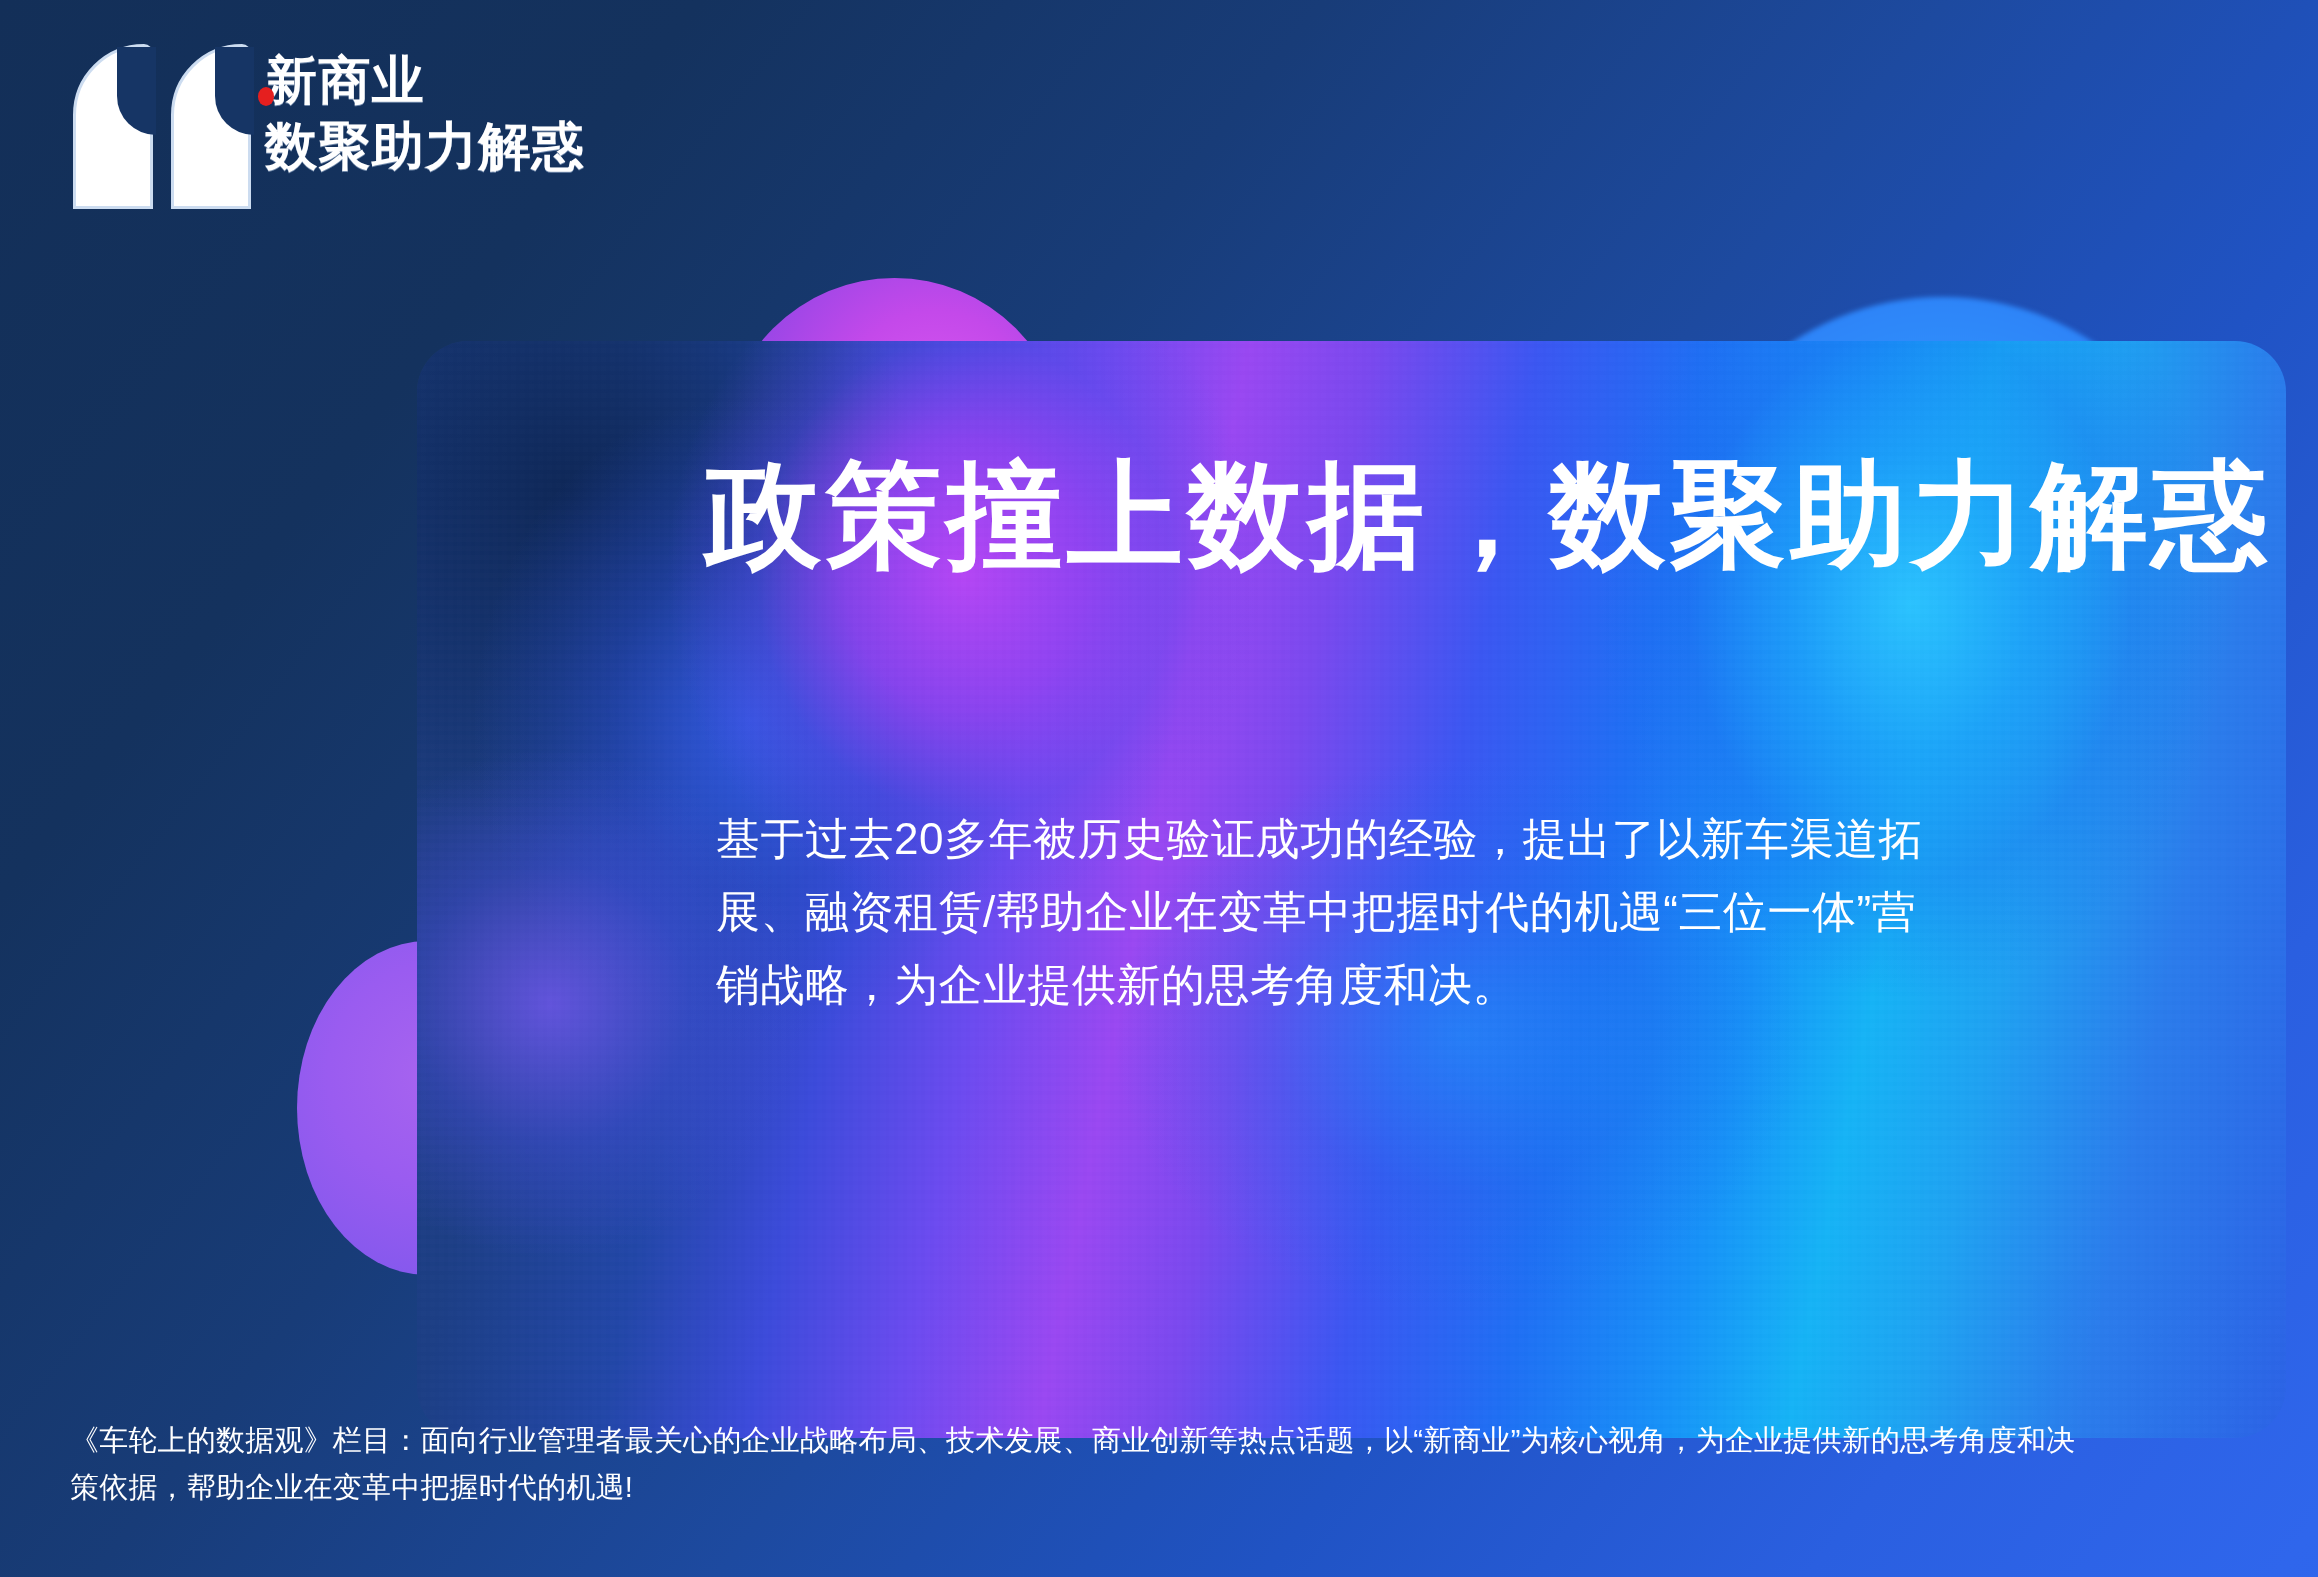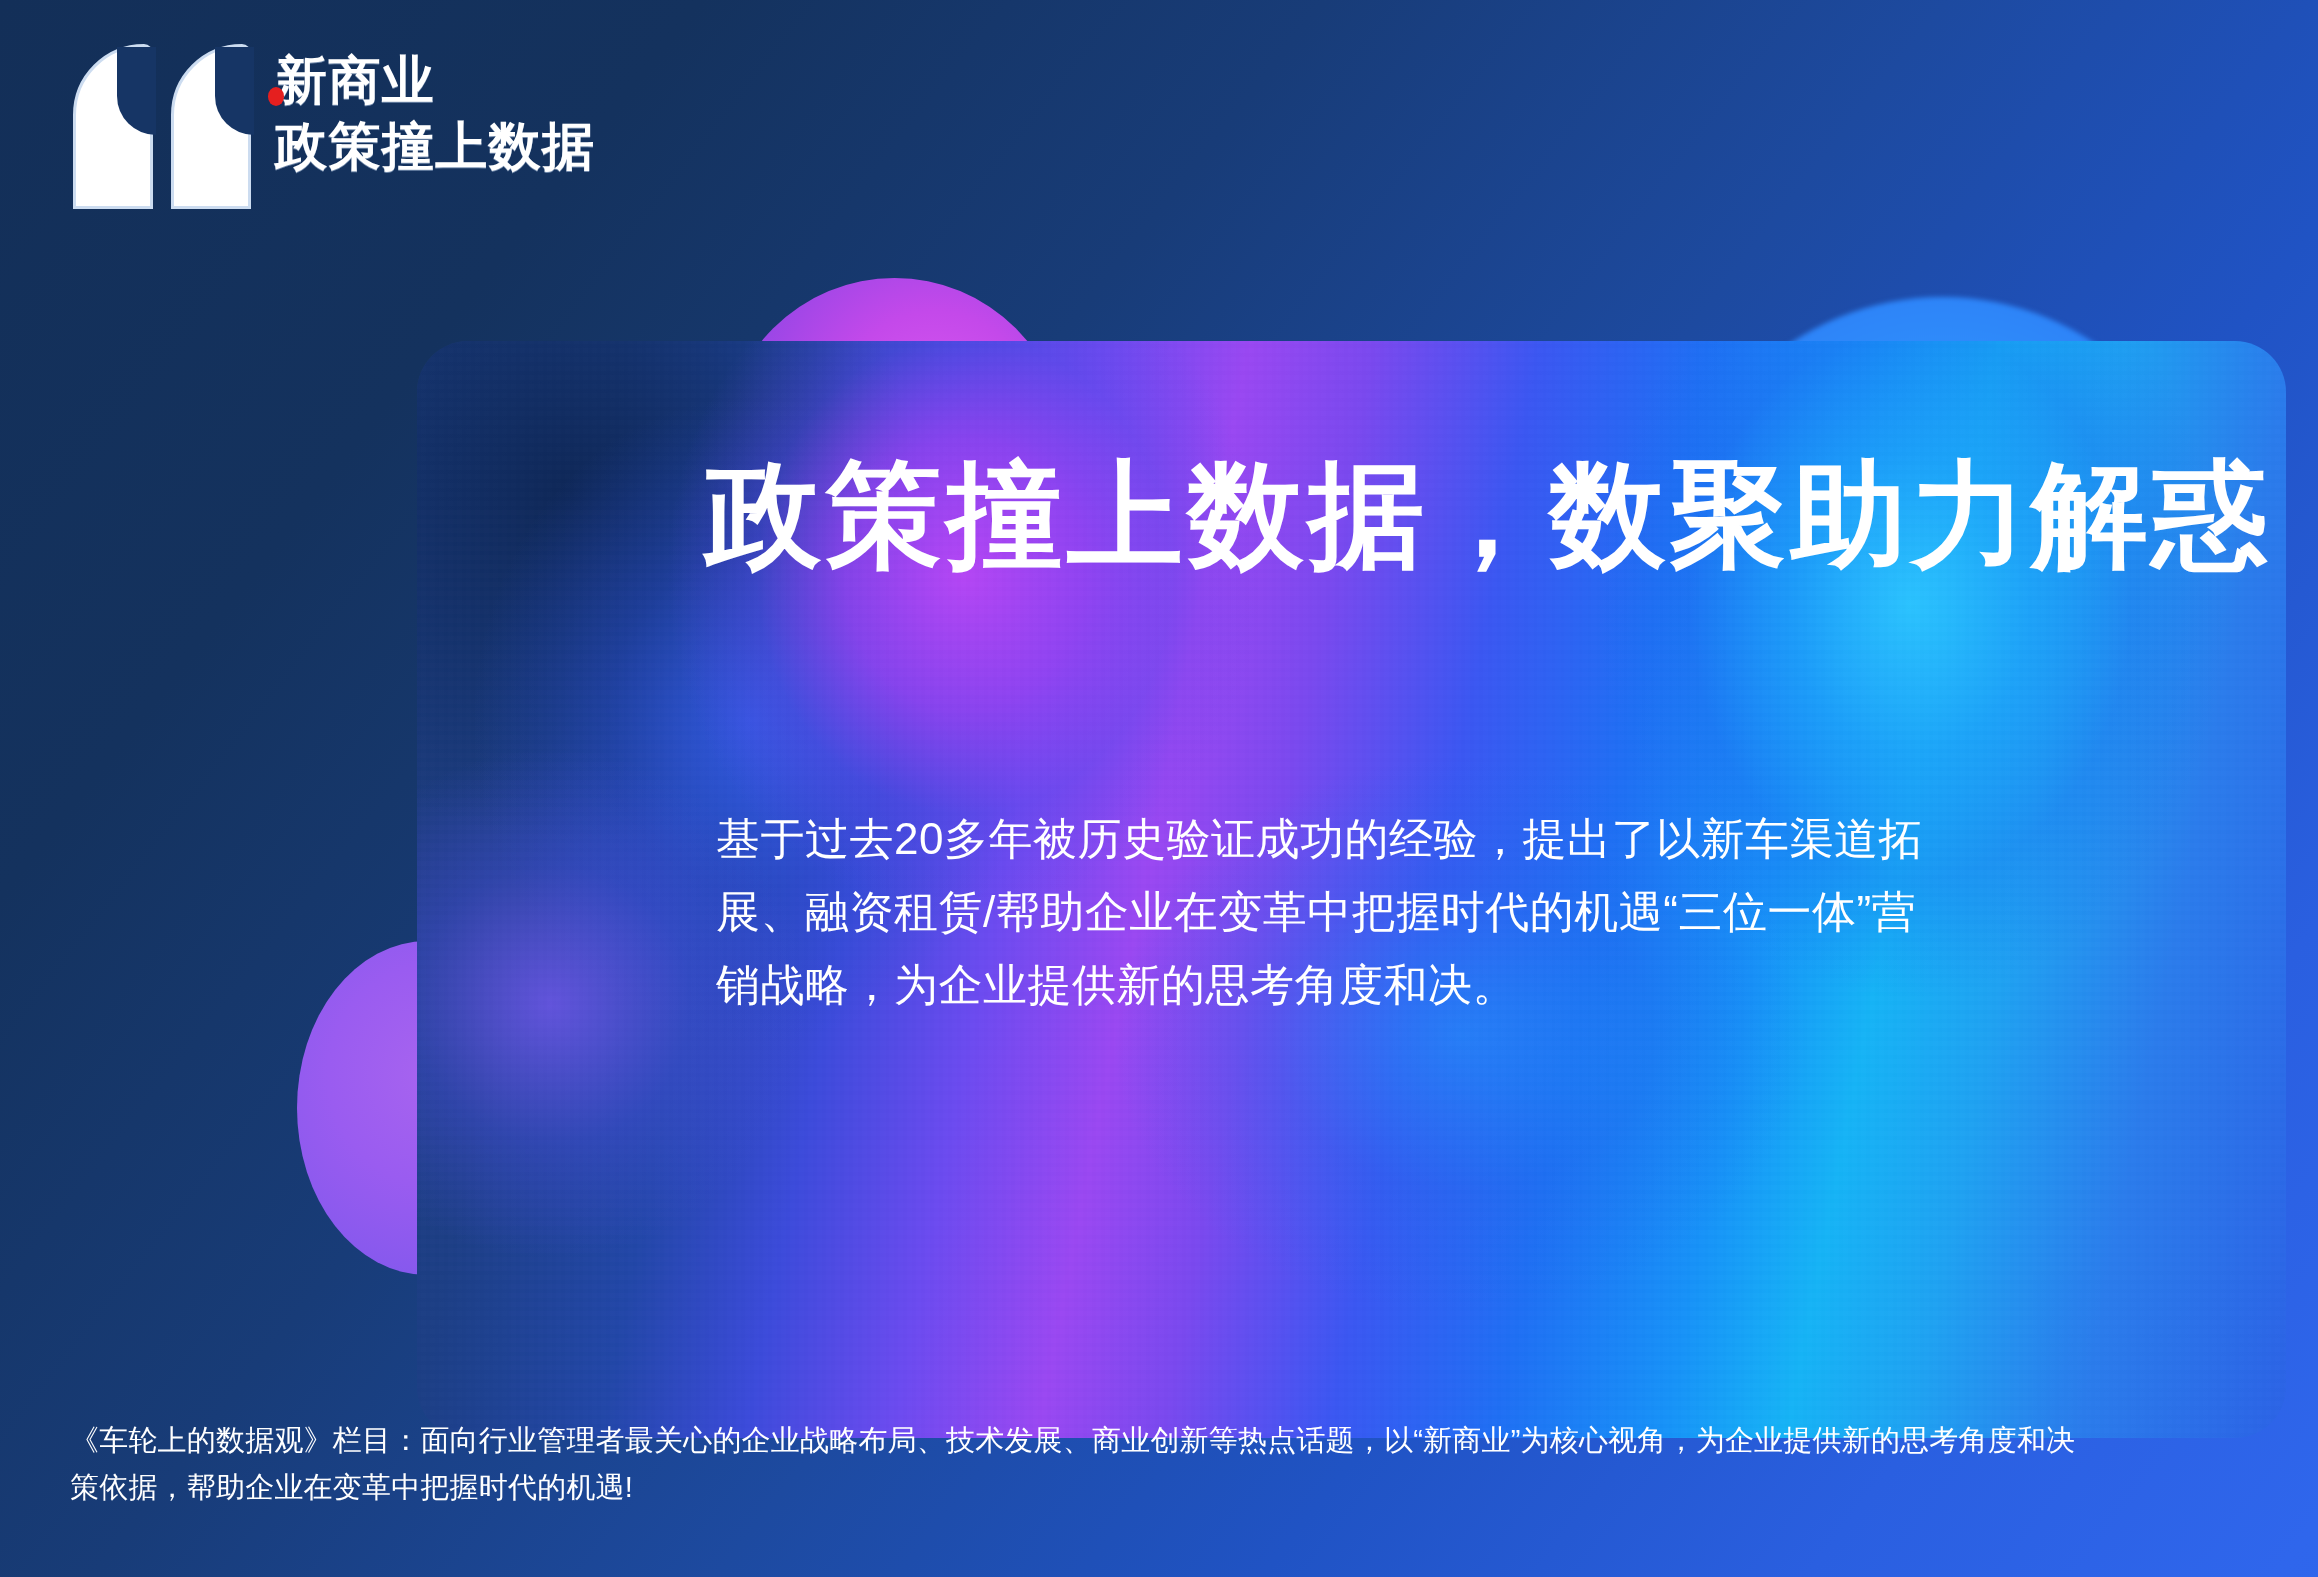--- a/index.html
+++ b/index.html
@@ -123,21 +123,21 @@
       repeating-linear-gradient(0deg, rgba(255,255,255,.05) 0 0.5px, rgba(0,0,0,.05) 0.5px 0.9px),
       repeating-linear-gradient(90deg, rgba(255,255,255,.04) 0 0.5px, rgba(0,0,0,.04) 0.5px 0.9px);
   }
 
   
   .brand {
     position: absolute;
     left: 65px; top: 44px;
     display: flex;
     align-items: flex-start;
-    gap: 25px;
+    gap: 15px;
   }
   .quote-mark {
     position: relative;
     width: 185px; height: 165px;
     flex: none;
   }
   .quote-mark .q {
     position: absolute;
     top: 0;
     width: 80px; height: 165px;
@@ -240,21 +240,21 @@
   <div class="brand">
     <div class="quote-mark">
       <div class="q q1"></div>
       <div class="q q2"></div>
     </div>
     <div class="brand-text">
       <div class="brand-line1">
         <span class="red-dot"></span>
         <span>新商业</span>
       </div>
-      <div class="brand-line2">政策撞上数据</div>
+      <div class="brand-line2">数聚助力解惑</div>
     </div>
   </div>
 
   <div class="card">
     <div class="card-glow glow-dark-tl"></div>
     <div class="card-glow glow-blue-mid"></div>
     <div class="card-glow glow-purple"></div>
     <div class="card-glow glow-cyan"></div>
     <div class="card-glow glow-cyan-low"></div>
     <div class="card-glow glow-violet-bl"></div>

